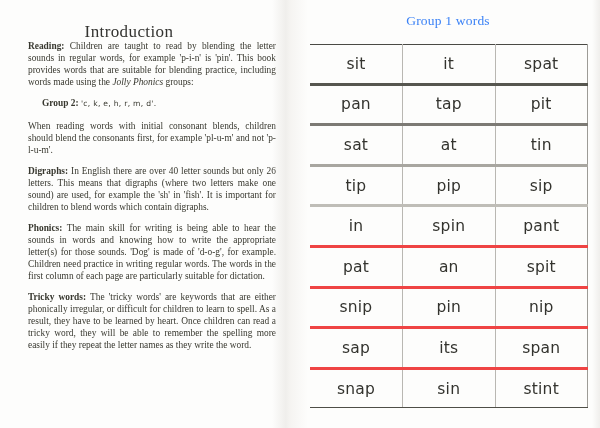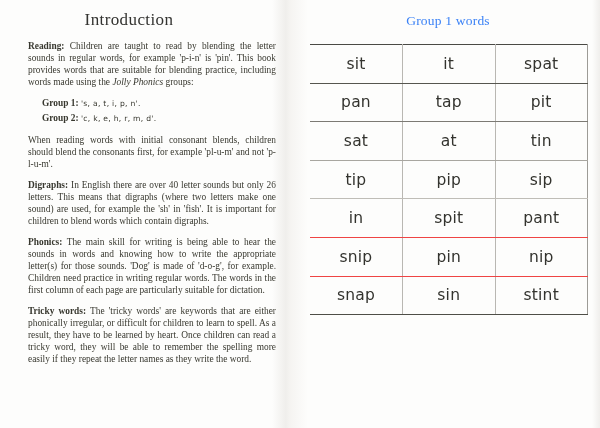--- a/index.html
+++ b/index.html
@@ -44,21 +44,21 @@
     pointer-events: none;
   }
 
   
   .page-left {
     position: absolute;
     left: 0;
     top: 0;
     width: 280px;
     height: 335px;
-    padding: 0;
+    padding: 12px;
     box-sizing: border-box;
   }
   .intro-title {
     text-align: center;
     font-size: 17px;
     letter-spacing: 0.4px;
     margin: 10px 0 0 0;
     padding-right: 22px;
     color: #333330;
     font-weight: 400;
@@ -128,21 +128,21 @@
     border-collapse: collapse;
     table-layout: fixed;
     font-family: "DejaVu Sans", sans-serif;
   }
   .word-table td {
     height: 37.6px;
     text-align: center;
     vertical-align: middle;
     font-size: 15.5px;
     color: #33332e;
-    border-bottom: 1px solid #ef4444;
+    border-bottom: 3px solid #ef4444;
     border-right: 1px solid #b9b7b2;
     padding: 0;
     letter-spacing: 0.2px;
   }
   .word-table td:last-child {
     border-right: 1px solid #9d9b96;
   }
   .word-table tr:first-child td {
     border-top: 1.6px solid #4a4a45;
   }
@@ -163,24 +163,20 @@
     <h1 class="intro-title">Introduction</h1>
 
     <div class="intro-body">
 
       <p class="para">
         <span class="lead">Reading:</span><span> Children are taught to read by blending the letter sounds in regular words, for example 'p-i-n' is 'pin'. This book provides words that are suitable for blending practice, including words made using the </span><span class="ital">Jolly Phonics</span><span> groups:</span>
       </p>
 
       <ul class="group-list">
         <li>
-          <span class="group-name">Group 1:</span>
-          <span class="group-letters">'s, a, t, i, p, n'.</span>
-        </li>
-        <li>
           <span class="group-name">Group 2:</span>
           <span class="group-letters">'c, k, e, h, r, m, d'.</span>
         </li>
       </ul>
 
       <p class="para">When reading words with initial consonant blends, children should blend the consonants first, for example 'pl-u-m' and not 'p-l-u-m'.</p>
 
       <p class="para">
         <span class="lead">Digraphs:</span><span> In English there are over 40 letter sounds but only 26 letters. This means that digraphs (where two letters make one sound) are used, for example the 'sh' in 'fish'. It is important for children to blend words which contain digraphs.</span>
       </p>
@@ -218,29 +214,39 @@
           <td>at</td>
           <td>tin</td>
         </tr>
         <tr>
           <td>tip</td>
           <td>pip</td>
           <td>sip</td>
         </tr>
         <tr>
           <td>in</td>
+          <td>spin</td>
+          <td>pant</td>
+        </tr>
+        <tr>
+          <td>pat</td>
+          <td>an</td>
           <td>spit</td>
-          <td>pant</td>
         </tr>
         <tr>
           <td>snip</td>
           <td>pin</td>
           <td>nip</td>
         </tr>
         <tr>
+          <td>sap</td>
+          <td>its</td>
+          <td>span</td>
+        </tr>
+        <tr>
           <td>snap</td>
           <td>sin</td>
           <td>stint</td>
         </tr>
       </tbody>
     </table>
   </div>
 
   <div class="page-edge-right"></div>
 </div>

